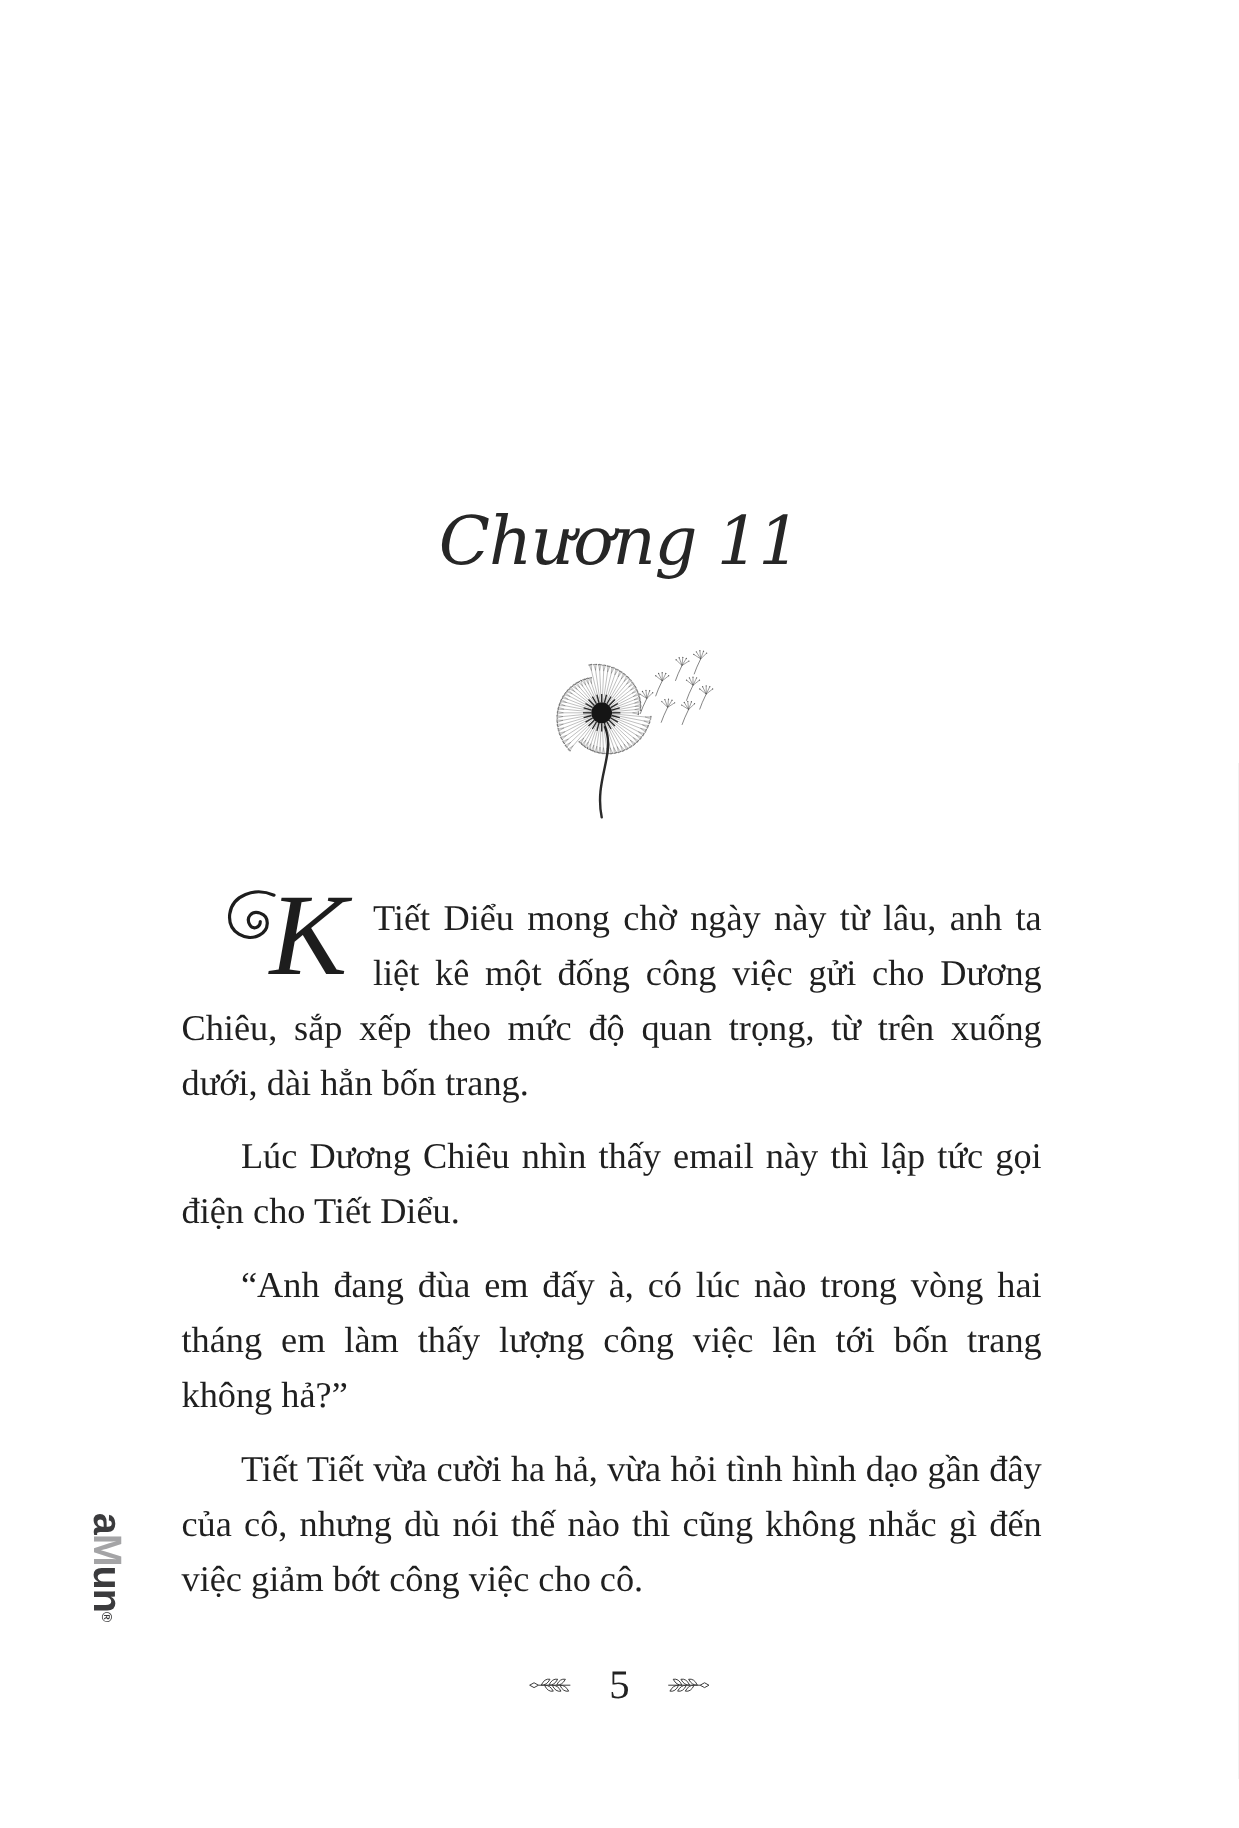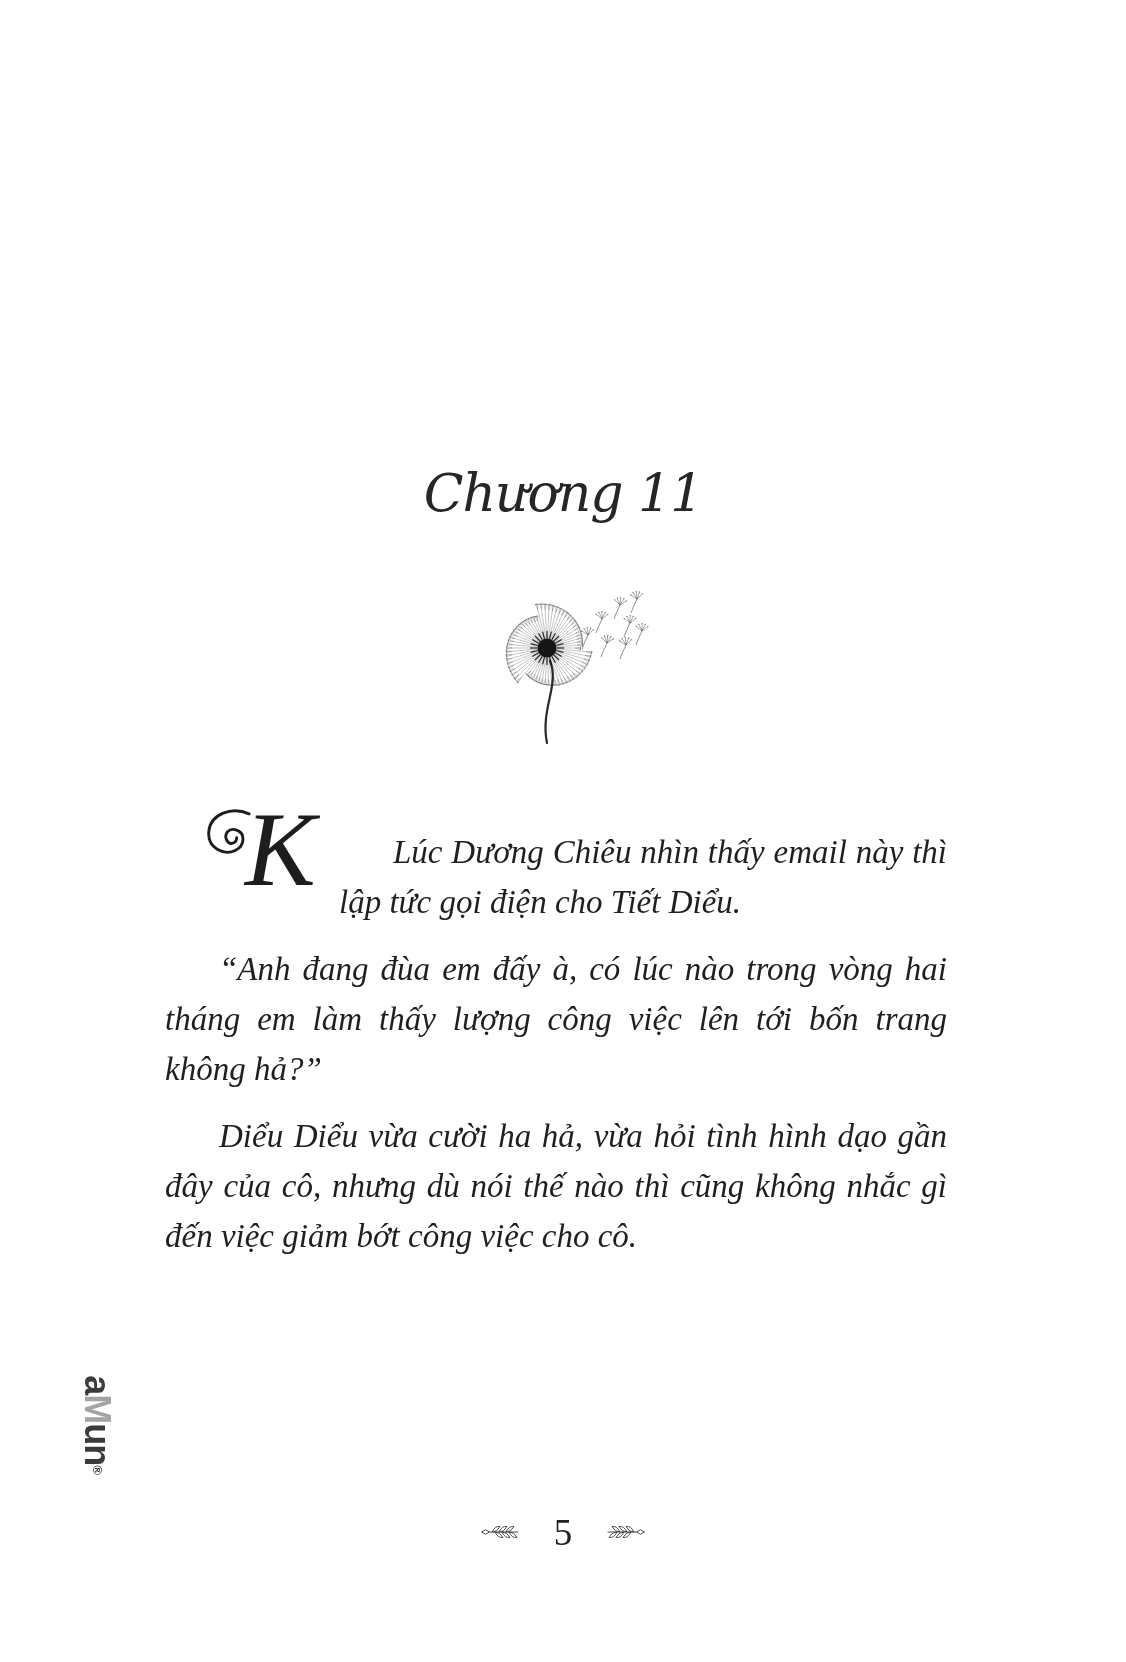--- a/index.html
+++ b/index.html
@@ -7,38 +7,38 @@
     position:relative;width:1126px;height:1662px;margin:0 auto;
     background:var(--c-background,#ffffff);
     font-family:"Liberation Serif","DejaVu Serif",serif;
     color:var(--c-text,#1f1f1f);
     overflow:hidden;
   }
   .chapter-title{
     position:absolute;top:438px;left:0;width:100%;
     text-align:center;
     font-family:"DejaVu Serif",serif;font-style:italic;
-    font-size:52px;line-height:110px;letter-spacing:-1px;
+    font-size:61px;line-height:110px;letter-spacing:-1px;
     color:var(--c-heading,#262626);
   }
   .illustration{position:absolute;left:480px;top:583px;width:180px;height:175px;}
   .illustration svg{display:block;}
   .text-block{
     position:absolute;left:165px;top:810px;width:782px;
     font-size:33px;line-height:50px;text-align:justify;
   }
   .dropcap{float:left;width:112px;height:100px;margin:-12px 6px 0 56px;position:relative;}
   .dropcap .curl{position:absolute;left:-16px;top:10px;}
   .dropcap .letter{
     display:block;margin-left:24px;
     font-family:"Liberation Serif",serif;font-style:italic;
     font-size:106px;line-height:104px;color:#1d1d1d;
   }
   .para{margin:0;}
-  .para.indent{text-indent:54px;margin-top:17px;font-style:italic;}
+  .para.indent{text-indent:54px;margin-top:17px;}
   .footer{
     position:absolute;left:0;top:1510px;width:100%;height:44px;
     display:flex;justify-content:center;align-items:center;gap:34px;
   }
   .pagenum{font-size:37px;line-height:37px;color:#222;}
   .branch{display:block;}
   .branch.flip{transform:scaleX(-1);}
   .logo{
     position:absolute;left:45px;top:1407px;width:104px;height:36px;line-height:36px;
     transform:rotate(90deg);transform-origin:center;
@@ -637,23 +637,24 @@
       </svg>
   </div>
 
   <div class="text-block">
     <div class="dropcap">
       <svg class="curl" viewBox="0 0 48 52" width="46" height="50">
         <path d="M 46 6 C 28 -2, 6 6, 4 24 C 2 42, 20 50, 32 44 C 42 39, 42 26, 33 23 C 25 20, 19 27, 23 34 C 26 39, 33 37, 33 31" fill="none" stroke="#1d1d1d" stroke-width="3" stroke-linecap="round"></path>
       </svg>
       <span class="letter">K</span>
     </div>
+    <p class="para">Tiết Diểu mong chờ ngày này từ lâu, anh ta liệt kê một đống công việc gửi cho Dương Chiêu, sắp xếp theo mức độ quan trọng, từ trên xuống dưới, dài hẳn bốn trang.</p>
     <p class="para indent">Lúc Dương Chiêu nhìn thấy email này thì lập tức gọi điện cho Tiết Diểu.</p>
     <p class="para indent">“Anh đang đùa em đấy à, có lúc nào trong vòng hai tháng em làm thấy lượng công việc lên tới bốn trang không hả?”</p>
-    <p class="para indent">Diểu Diểu vừa cười ha hả, vừa hỏi tình hình dạo gần đây của cô, nhưng dù nói thế nào thì cũng không nhắc gì đến việc giảm bớt công việc cho cô.</p>
+    <p class="para indent">Tiết Tiết vừa cười ha hả, vừa hỏi tình hình dạo gần đây của cô, nhưng dù nói thế nào thì cũng không nhắc gì đến việc giảm bớt công việc cho cô.</p>
   </div>
 
   <div class="footer">
     <svg class="branch" viewBox="0 0 40 16" width="40" height="16">
       <g fill="none" stroke="var(--c-ornament,#3a3a3a)" stroke-width="0.9">
         <path d="M1.5 8 L5.5 5.8 L9.5 8 L5.5 10.2 Z"></path>
         <line x1="9.5" y1="8" x2="38.5" y2="8"></line>
         <path d="M12 8 Q15 1.6 20 2.6 Q17 8.2 12 8 Z"></path>
         <path d="M19 8 Q22 1.6 27 2.6 Q24 8.2 19 8 Z"></path>
         <path d="M26 8 Q29 1.6 34 2.6 Q31 8.2 26 8 Z"></path>

